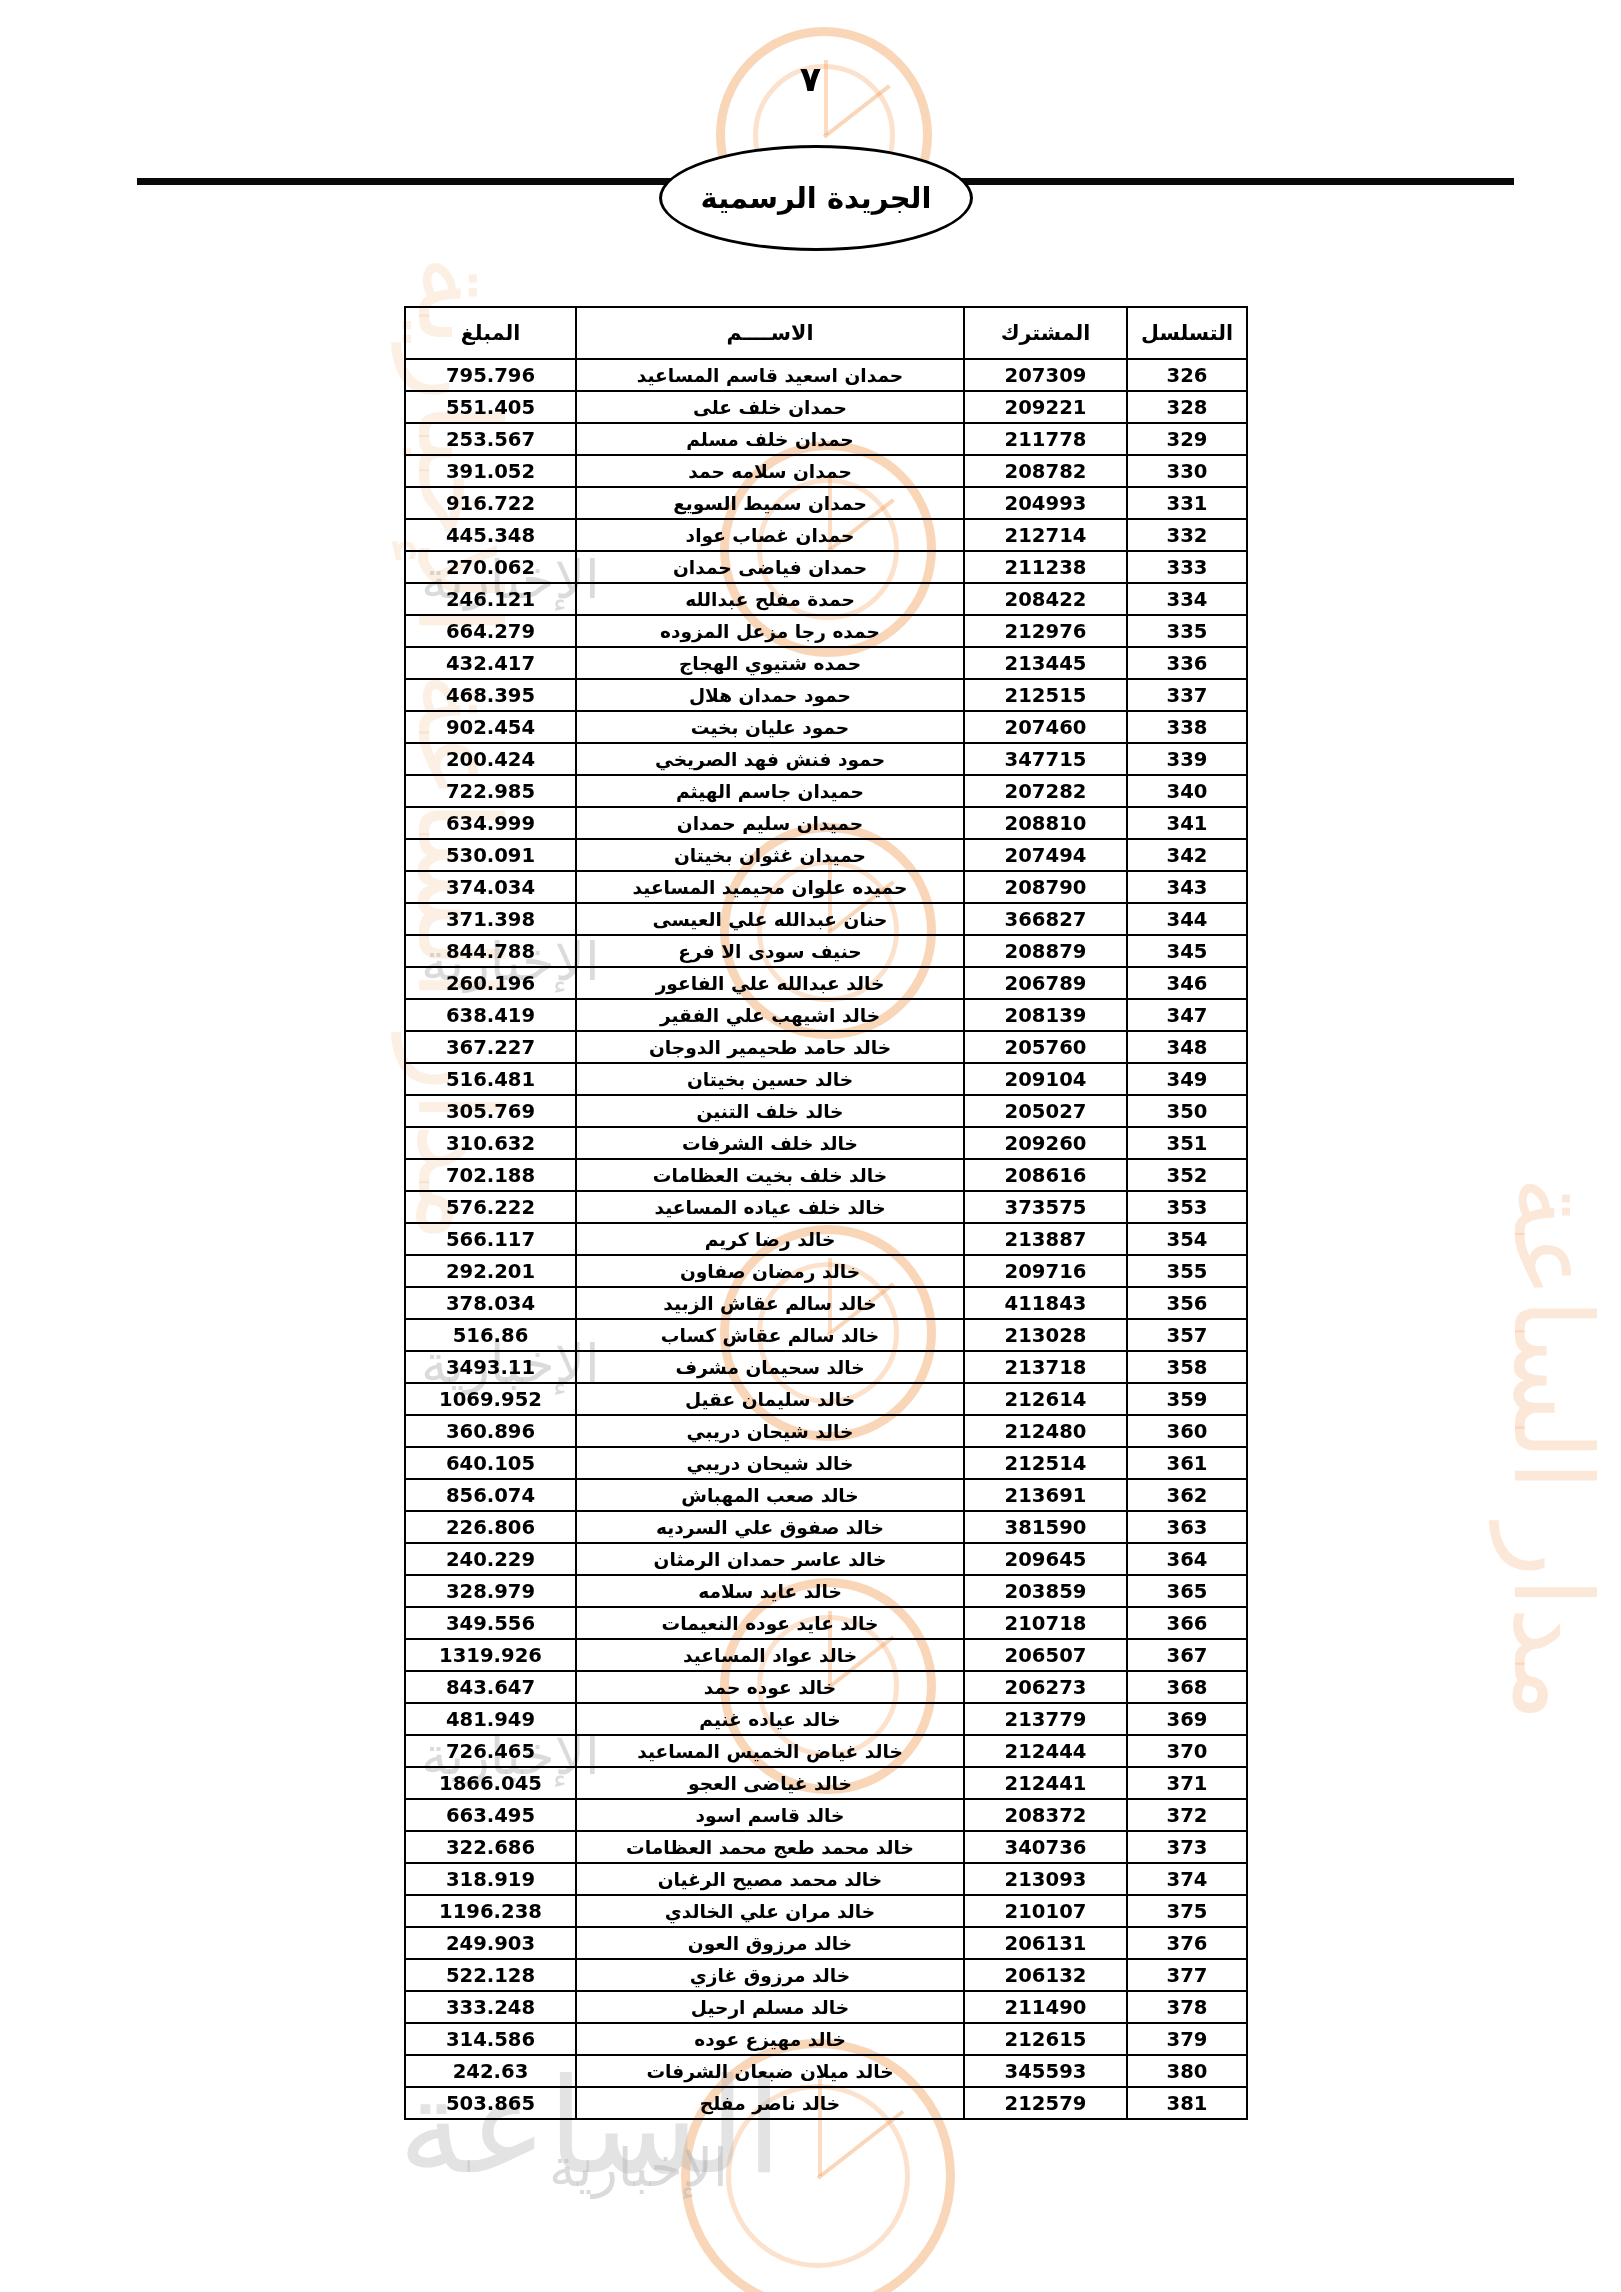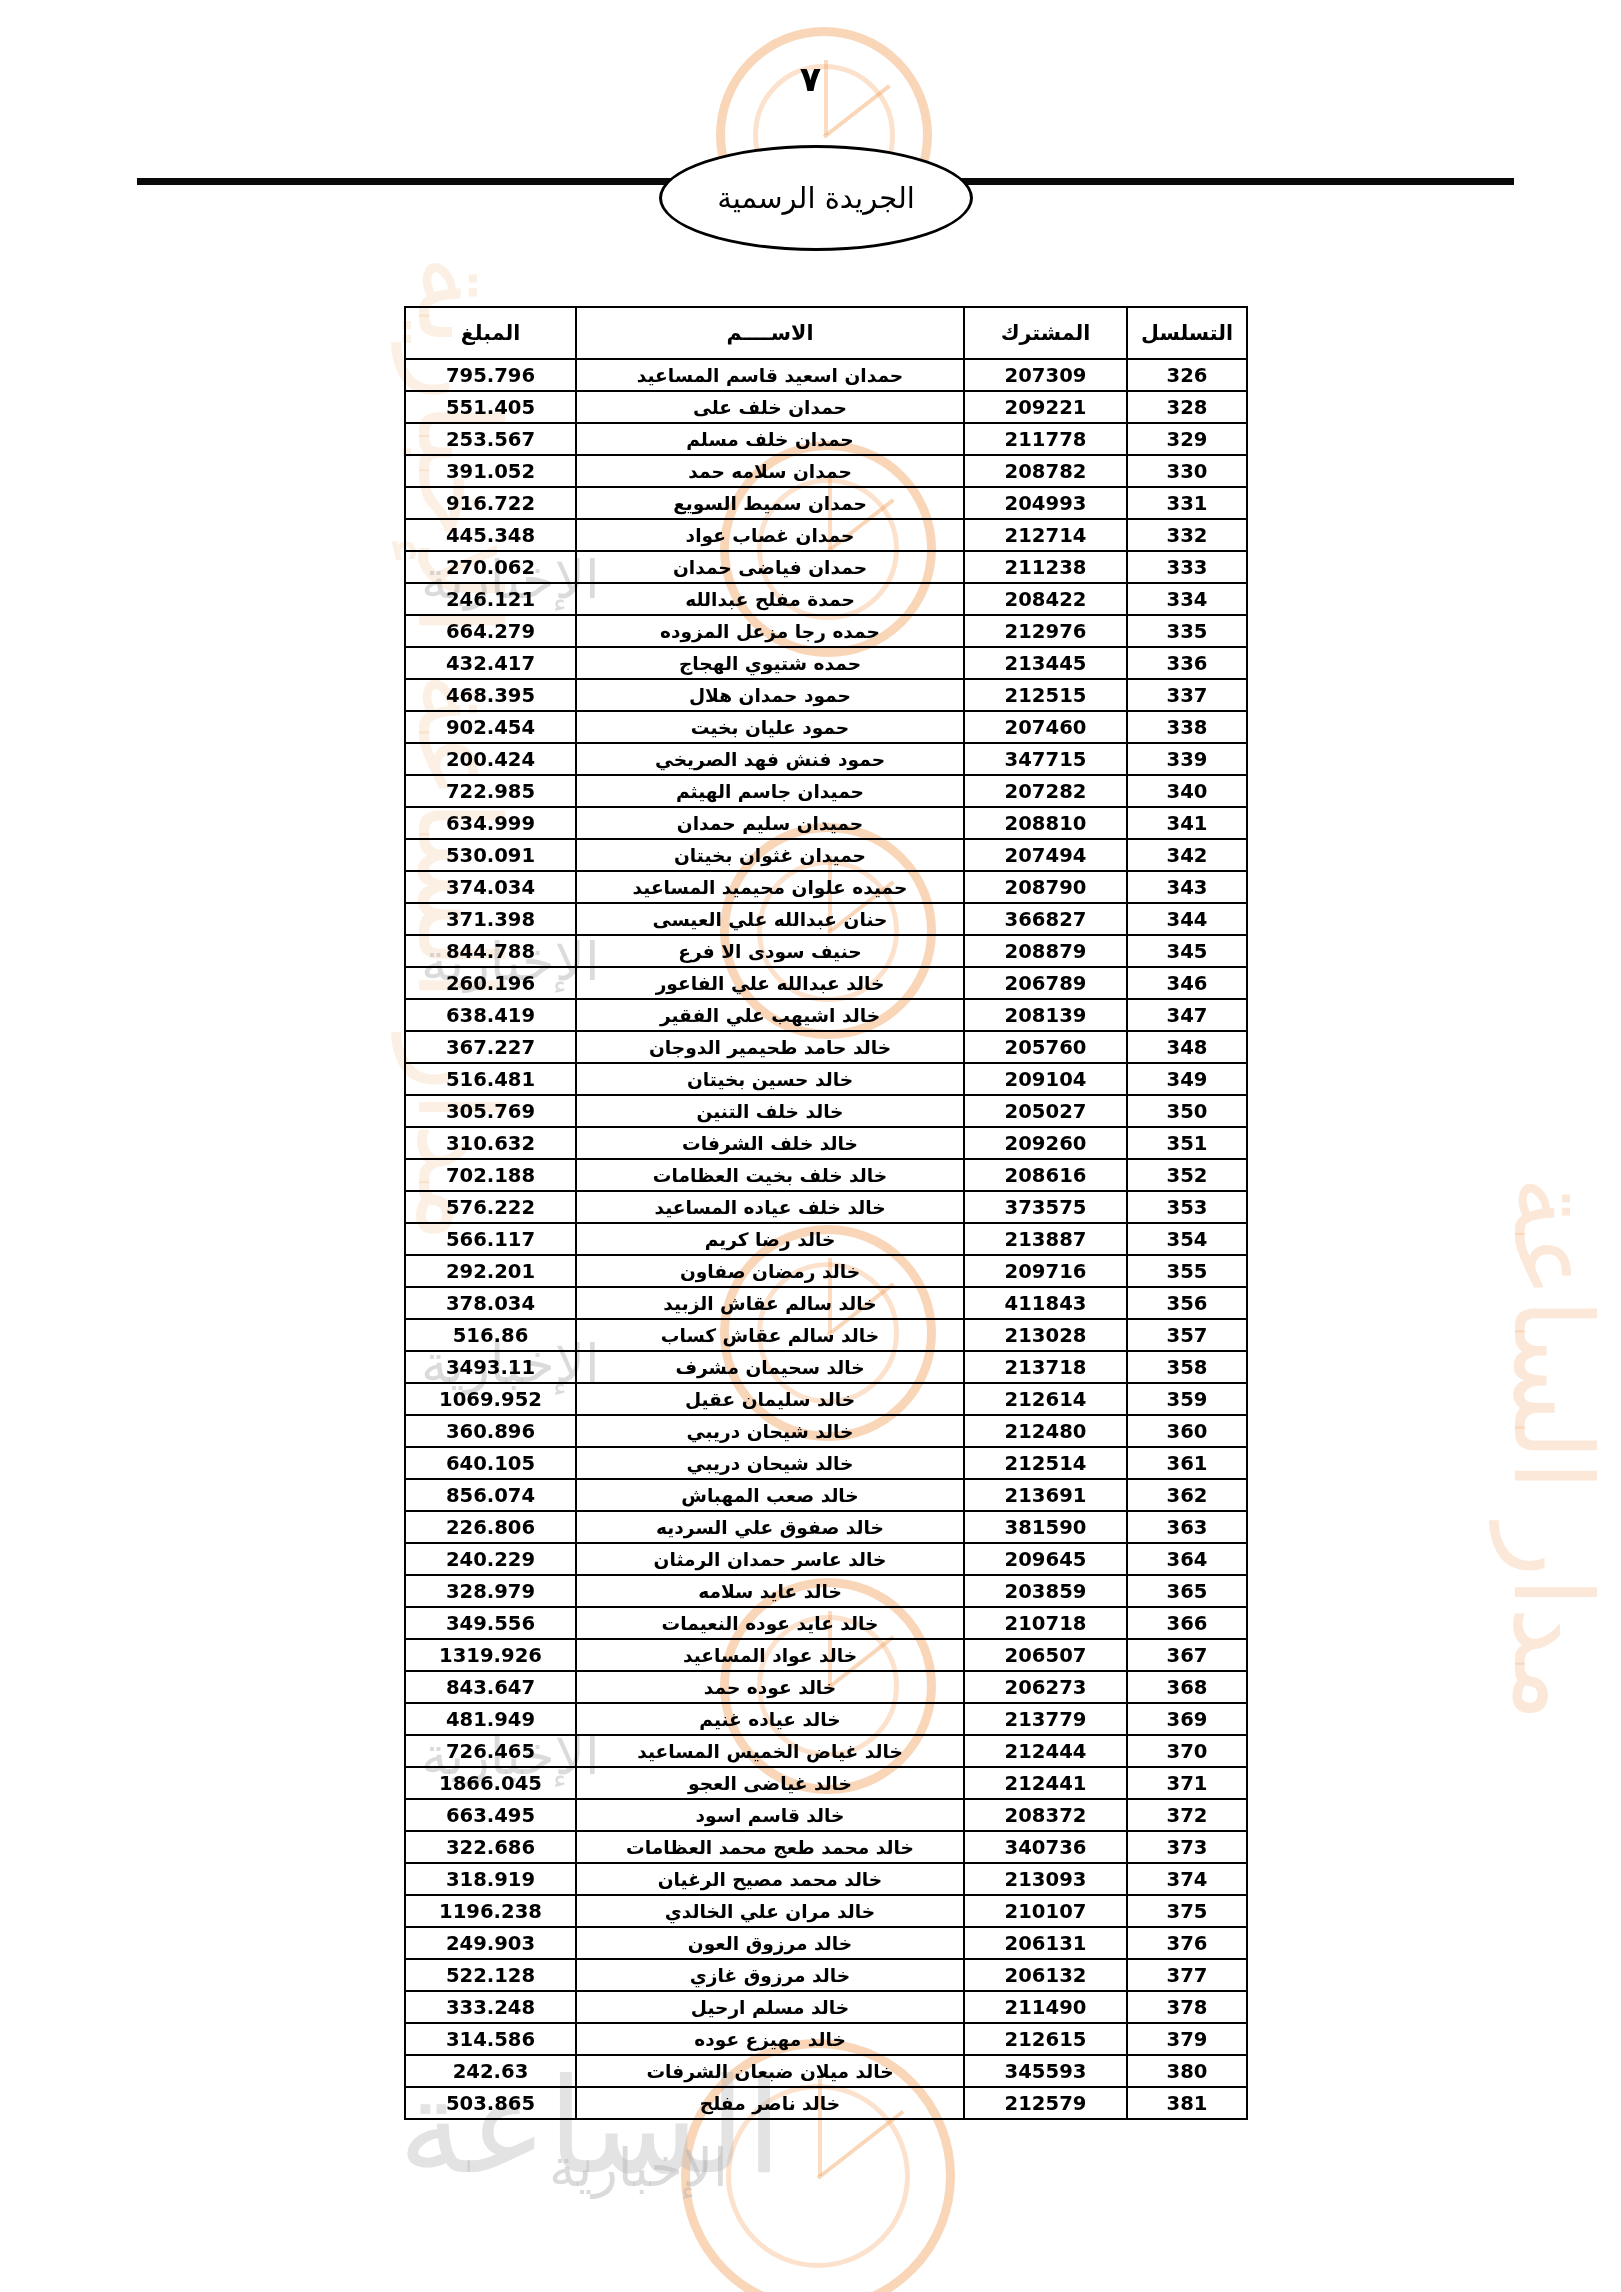--- a/index.html
+++ b/index.html
@@ -79,21 +79,21 @@
   .banner-oval {
     position:absolute; top:145px; left:659px;
     width:314px; height:106px;
     background:#ffffff;
     border:3.9px solid #000;
     border-radius:50%;
     display:flex; align-items:center; justify-content:center;
     z-index:2;
   }
   .banner-oval span {
-    font-size:29px; font-weight:normal; color:#000;
+    font-size:29px; font-weight:bold; color:#000;
     direction:rtl;
   }
 
   
   .gazette-table {
     position:absolute; top:306px; left:404px;
     width:841px;
     z-index:1;
     border-collapse:collapse;
     direction:rtl;

